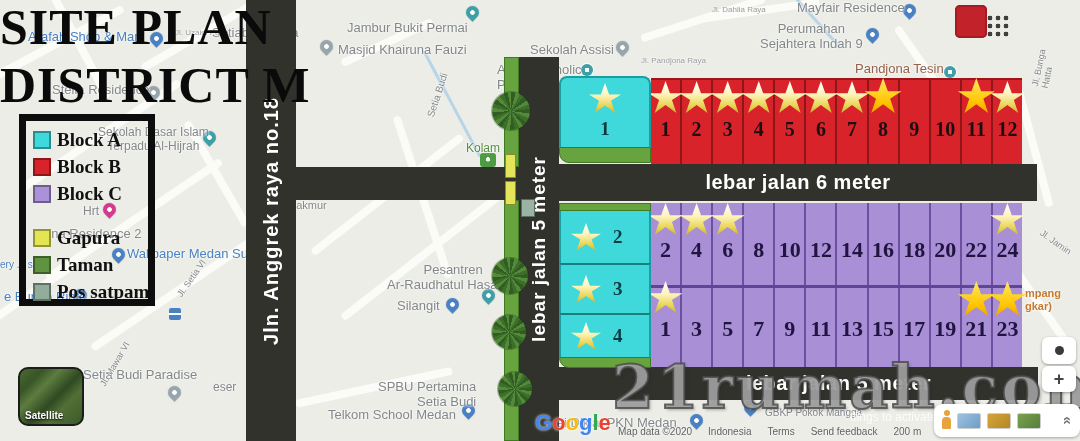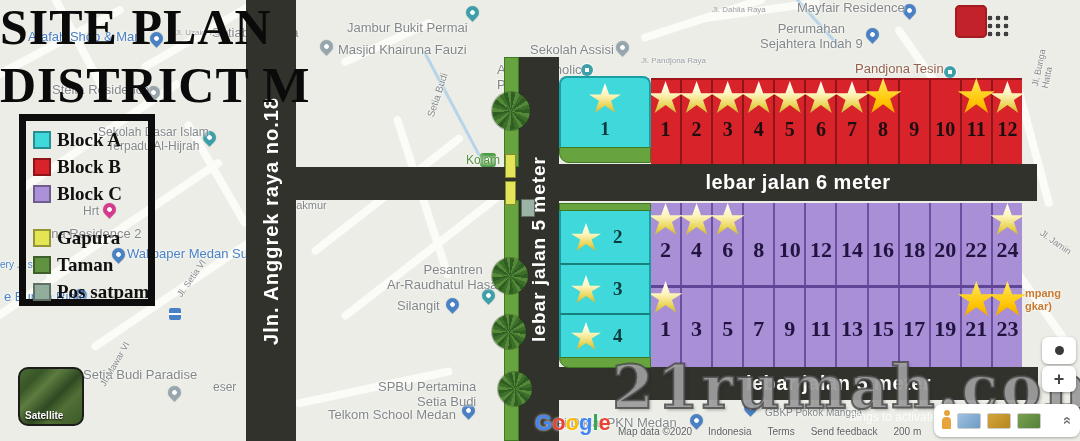--- a/index.html
+++ b/index.html
@@ -5,21 +5,21 @@
   html,body{margin:0;padding:0;background:#666;}
   #stage{position:relative;width:1080px;height:441px;overflow:hidden;
     background:#ebede6;font-family:"Liberation Sans",sans-serif;}
   
   .street{position:absolute;height:8px;background:#fbfbf7;border-radius:4px;z-index:1;transform-origin:left top;}
   .river{position:absolute;height:3px;background:#b7d4e8;border-radius:2px;z-index:1;transform-origin:left top;}
   
   .map-label{position:absolute;z-index:2;color:#84878a;line-height:1.15;white-space:pre-line;
     text-shadow:0 0 2px #fff,0 0 3px #fff;}
   .lbl-blue{color:#4a80c4;}
-  .lbl-green{color:#55913f;margin-top:12px;}
+  .lbl-green{color:#55913f;}
   .lbl-brown{color:#96604c;}
   .lbl-orange{color:#c8792f;font-weight:bold;}
   .lbl-tiny{color:#9a9da0;}
   .lbl-faint{color:rgba(255,255,255,.85);text-shadow:none;}
   .pin{position:absolute;z-index:2;}
   .pin-pin{width:13px;height:13px;border-radius:50% 50% 0 50%;transform:rotate(45deg);
     background:radial-gradient(circle at 50% 50%,#fff 2.2px,currentColor 2.3px);
     box-shadow:0 0 1px rgba(0,0,0,.45);}
   .pin-dot{width:12px;height:12px;border-radius:50%;
     background:radial-gradient(circle,#fff 2.2px,currentColor 2.3px);

